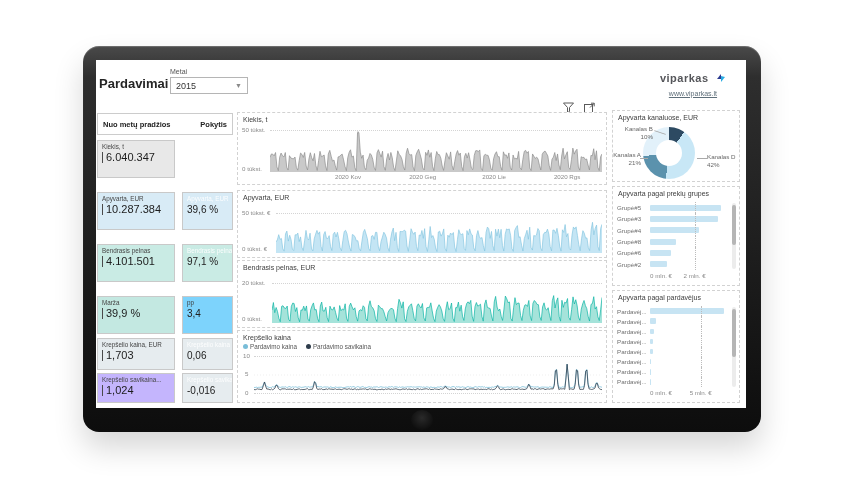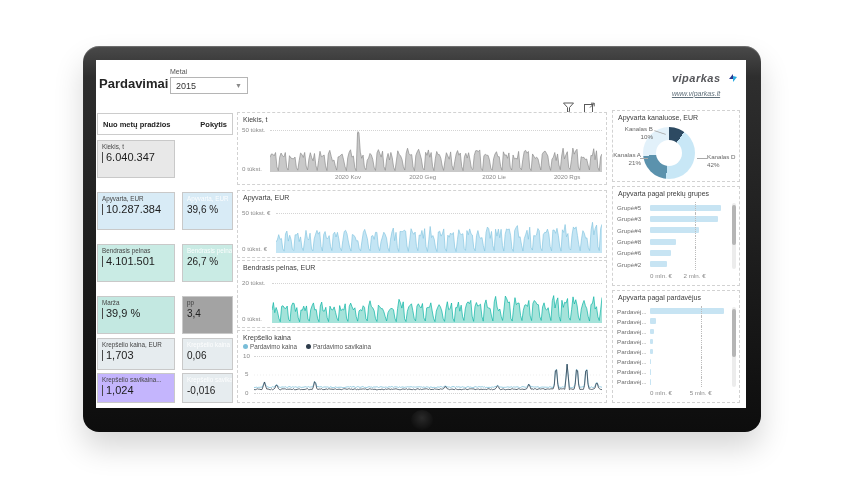--- a/index.html
+++ b/index.html
@@ -14,21 +14,21 @@
     width:22px;height:20px;border-radius:50%;
     background:radial-gradient(circle at 50% 40%,#2a2a2a,#101010 70%);}
   .screen{position:absolute;left:96px;top:60px;width:650px;height:348px;background:#fff;overflow:hidden;}
   
   .page-title{position:absolute;left:3px;top:16px;font-size:13px;font-weight:bold;color:#252525;}
   .slicer{position:absolute;left:74px;top:8px;width:78px;}
   .slicer-label{font-size:7px;color:#555;margin-bottom:2px;}
   .slicer-box{width:78px;height:17px;border:1px solid #b5b5b5;background:#fff;display:flex;
     align-items:center;justify-content:space-between;padding:0 5px;font-size:9px;color:#333;}
   .slicer-chevron{font-size:7px;color:#8a8a8a;}
-  .brand{position:absolute;right:8px;top:8px;text-align:left;font-style:italic;}
+  .brand{position:absolute;right:20px;top:8px;text-align:center;}
   .brand-name{font-size:11px;font-weight:bold;color:#55565a;letter-spacing:.5px;display:inline-block;vertical-align:middle;}
   .brand-ico{display:inline-block;vertical-align:middle;margin-left:3px;}
   .brand-link{font-size:7px;color:#5f6f7a;text-decoration:underline;margin-top:3px;display:block;}
   
   .kpi-head{position:absolute;left:1px;top:53px;width:136px;height:22px;border:1px solid #cccccc;
     display:flex;align-items:center;justify-content:space-between;padding:0 5px;background:#fff;}
   .kpi-head span{font-size:7.5px;font-weight:bold;color:#222;}
   .kpi-row{position:absolute;left:1px;width:136px;}
   .card{position:absolute;border:1px solid #c9c9c9;padding:2px 4px;overflow:hidden;}
   .card-val{left:0;top:0;width:78px;height:100%;}
@@ -120,29 +120,29 @@
        <div class="chg-number">39,6 %</div>
      </div>
         </div>
         <div class="kpi-row" style="top: 184px; height: 38px;">
           <div class="card card-val" style="background:#c9ebe4">
        <div class="card-label">Bendrasis pelnas</div>
        <div class="card-number"><span class="tick"></span>4.101.501</div>
      </div>
      <div class="card card-chg" style="background:#c9ebe4">
        <div class="chg-label">Bendrasis pelnas</div>
-       <div class="chg-number">26,7 %</div>
+       <div class="chg-number">97,1 %</div>
      </div>
         </div>
         <div class="kpi-row" style="top: 236px; height: 38px;">
           <div class="card card-val" style="background:#c3e8e1">
        <div class="card-label">Marža</div>
        <div class="card-number"><span class="tick"></span>39,9 %</div>
      </div>
-     <div class="card card-chg" style="background:#a3a3a3">
+     <div class="card card-chg" style="background:#7dd3fc">
        <div class="chg-label dark">pp</div>
        <div class="chg-number">3,4</div>
      </div>
         </div>
         <div class="kpi-row" style="top: 278px; height: 32px;">
           <div class="card card-val" style="background:#e6ecef">
        <div class="card-label">Krepšelio kaina, EUR</div>
        <div class="card-number"><span class="tick"></span>1,703</div>
      </div>
      <div class="card card-chg" style="background:#e6ecef">

